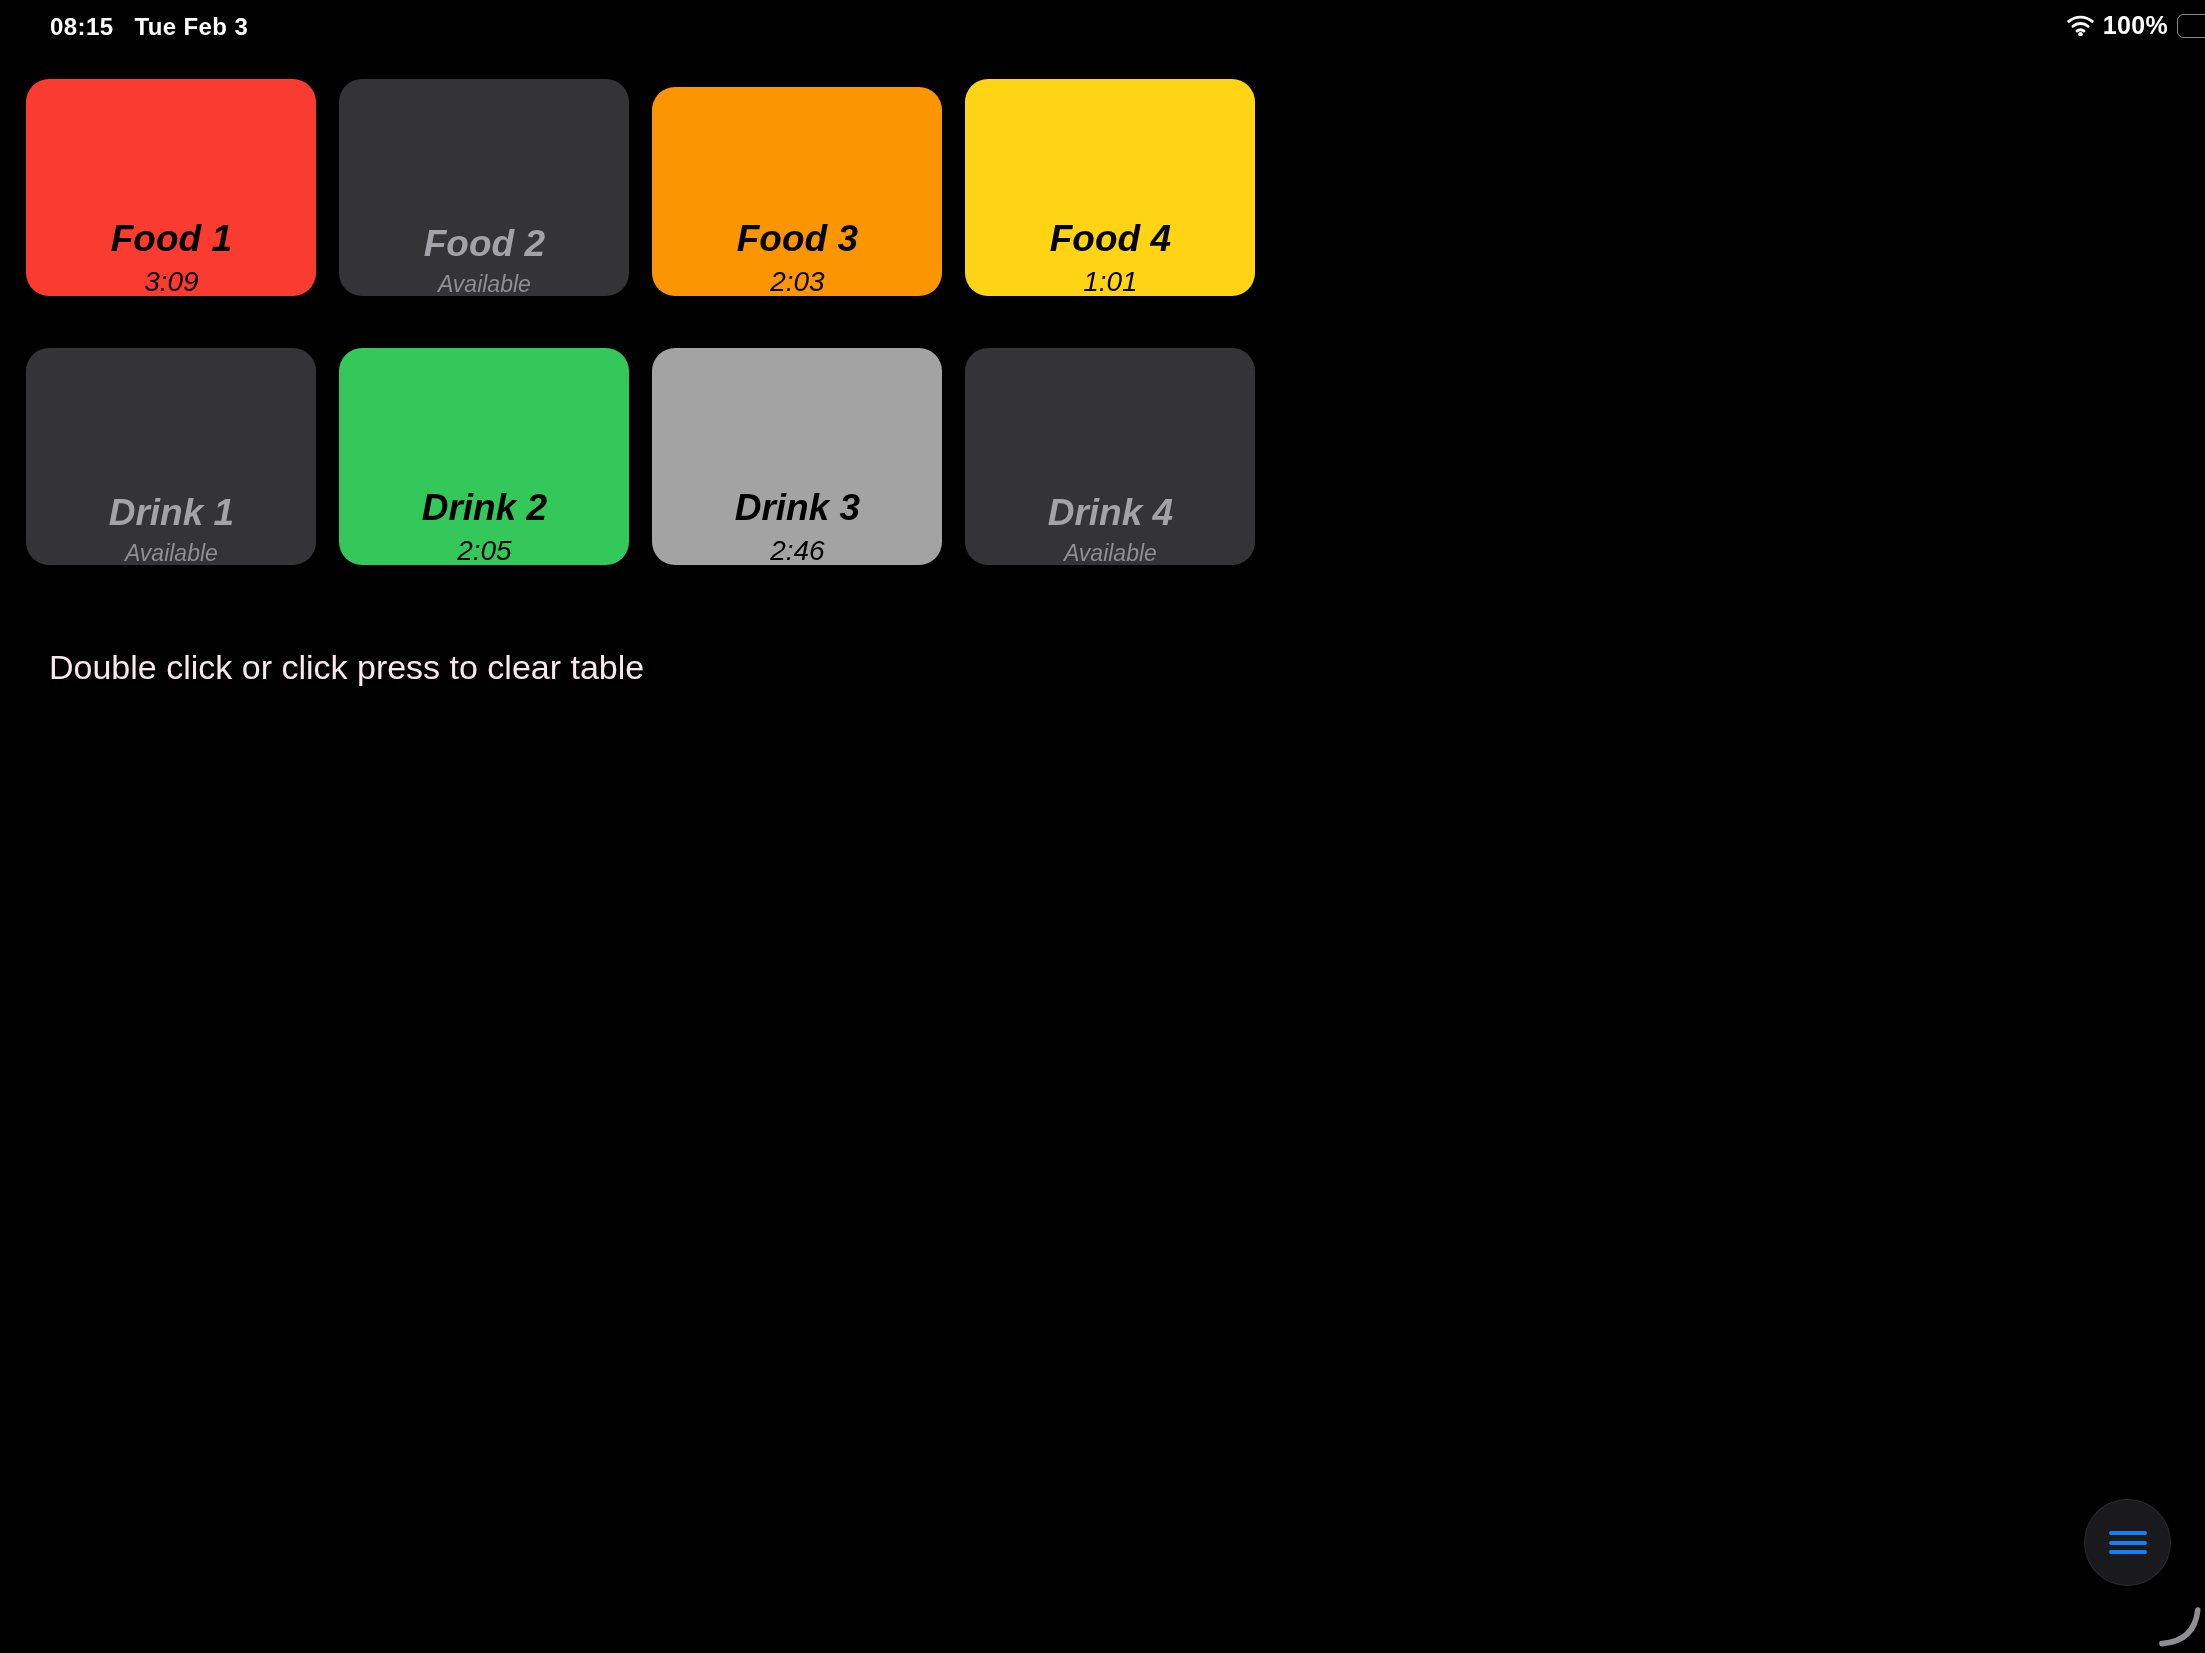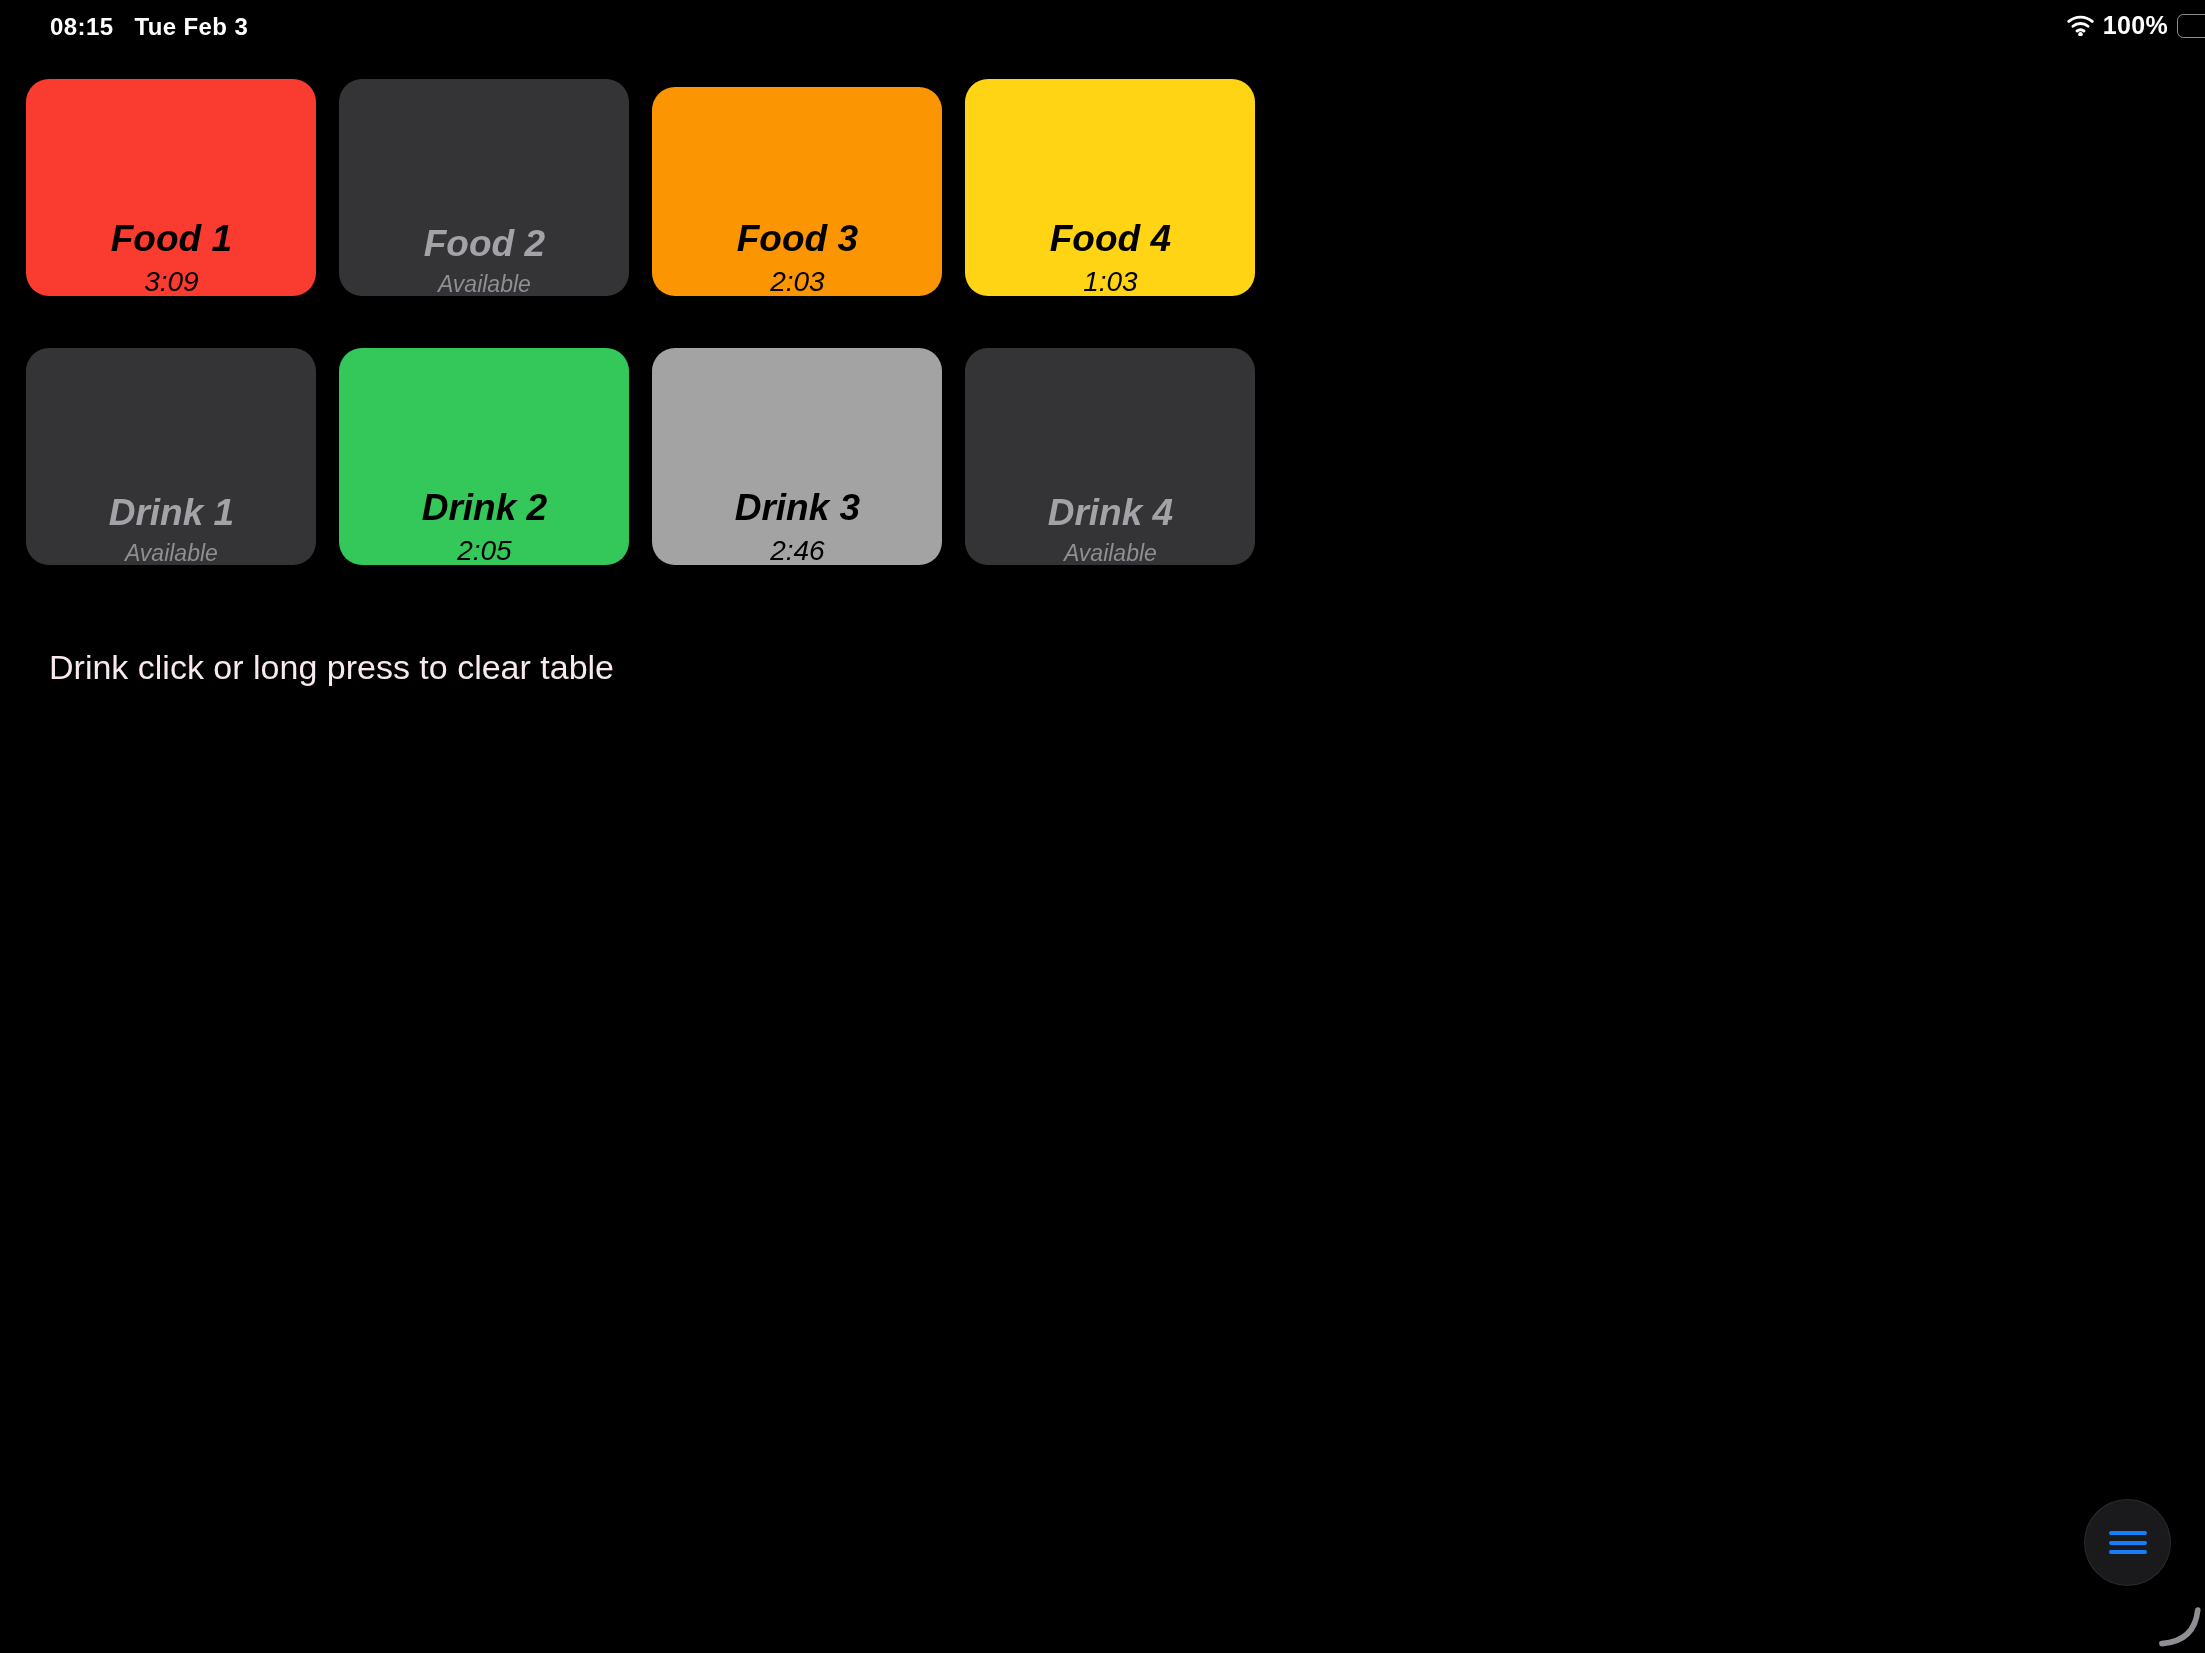--- a/index.html
+++ b/index.html
@@ -180,21 +180,21 @@
       <div class="tile-value" style="color: rgb(142, 142, 147);">Available</div>
     </div>
 
     <div class="tile" data-state="occupied" style="background: rgb(251, 149, 2); margin-top: 8px;">
       <div class="tile-label" style="color: rgb(0, 0, 0);">Food 3</div>
       <div class="tile-value" style="color: rgb(0, 0, 0);">2:03</div>
     </div>
 
     <div class="tile" data-state="occupied" style="background: rgb(255, 212, 20);">
       <div class="tile-label" style="color: rgb(0, 0, 0);">Food 4</div>
-      <div class="tile-value" style="color: rgb(0, 0, 0);">1:03</div>
+      <div class="tile-value" style="color: rgb(0, 0, 0);">1:01</div>
     </div>
 
     <div class="tile" data-state="available" style="background: rgb(52, 52, 55);">
       <div class="tile-label" style="color: rgb(162, 162, 167);">Drink 1</div>
       <div class="tile-value" style="color: rgb(142, 142, 147);">Available</div>
     </div>
 
     <div class="tile" data-state="occupied" style="background: rgb(52, 199, 89);">
       <div class="tile-label" style="color: rgb(0, 0, 0);">Drink 2</div>
       <div class="tile-value" style="color: rgb(0, 0, 0);">2:05</div>
@@ -205,21 +205,21 @@
       <div class="tile-value" style="color: rgb(0, 0, 0);">2:46</div>
     </div>
 
     <div class="tile" data-state="available" style="background: rgb(52, 52, 55);">
       <div class="tile-label" style="color: rgb(162, 162, 167);">Drink 4</div>
       <div class="tile-value" style="color: rgb(142, 142, 147);">Available</div>
     </div>
 
   </div>
 
-  <div class="instruction" style="color: rgb(248, 233, 237);">Drink click or long press to clear table</div>
+  <div class="instruction" style="color: rgb(248, 233, 237);">Double click or click press to clear table</div>
 
   <div class="fab" style="background: rgb(26, 26, 28);">
     <div class="menu-icon">
       <span style="background: rgb(20, 126, 251);"></span>
       <span style="background: rgb(20, 126, 251);"></span>
       <span style="background: rgb(20, 126, 251);"></span>
     </div>
   </div>
 
   <svg class="trail" viewBox="0 0 72 74">

